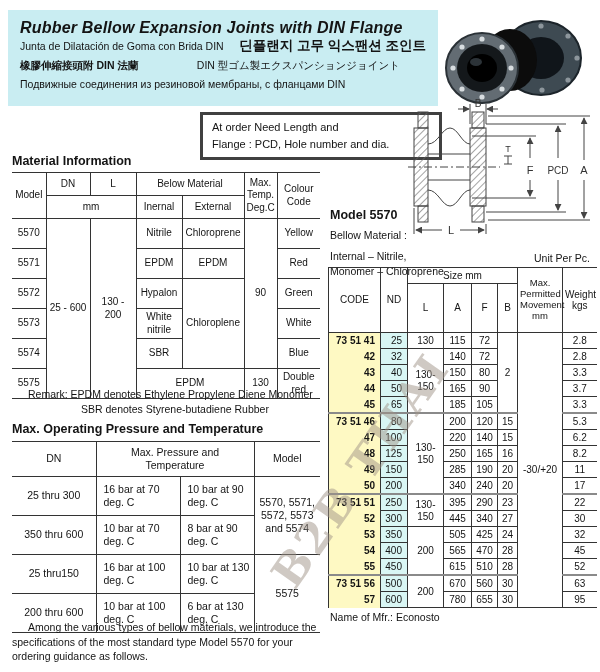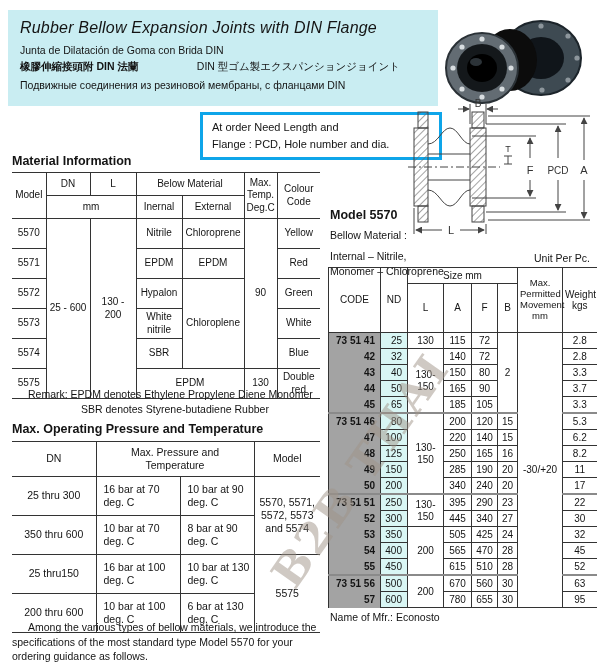--- a/index.html
+++ b/index.html
@@ -3,30 +3,30 @@
 <meta charset="utf-8">
 <style>
   html,body{margin:0;padding:0;background:#e8e8e8;}
   .page{position:relative;width:600px;height:672px;background:#ffffff;overflow:hidden;
         font-family:"Liberation Sans",sans-serif;color:#141414;}
   .abs{position:absolute;}
 
   
   .band{left:8px;top:10px;width:430px;height:96px;background:#c9edf2;
         padding:8px 12px;box-sizing:border-box;}
-  .title{font-style:italic;font-weight:normal;font-size:16px;line-height:1.2;letter-spacing:.2px;}
+  .title{font-style:italic;font-weight:bold;font-size:16px;line-height:1.2;letter-spacing:.2px;}
   .trow{display:flex;justify-content:space-between;align-items:baseline;}
-  .t-es{font-size:10.5px;margin-top:7px;}
+  .t-es{font-size:10.5px;}
   .t-ko{font-size:13.5px;font-weight:bold;}
   .t-zh{font-size:10.5px;font-weight:bold;margin-top:4px;}
   .t-ja{font-size:10.5px;margin-top:4px;margin-right:26px;}
   .t-ru{font-size:10.5px;margin-top:5px;}
 
   
-  .notebox{left:200px;top:112px;width:218px;border:3px solid #0ea5e9;background:#fff;
+  .notebox{left:200px;top:112px;width:218px;border:3px solid #404040;background:#fff;
            font-size:11px;line-height:1.55;padding:4px 9px;}
 
   .photo{left:438px;top:18px;width:150px;height:92px;}
   .diagram{left:408px;top:96px;width:190px;height:142px;}
 
   
   .h-sec{font-size:12.5px;font-weight:bold;}
   .h-mat{left:12px;top:154px;}
   .h-prs{left:12px;top:422px;}
   .h-mdl{left:330px;top:208px;}
@@ -60,41 +60,42 @@
   .mfr{left:330px;top:611px;font-size:10.5px;}
 
   .mtable{left:328px;top:267px;width:268px;}
   .mtable td,.mtable th{border:1px solid #333;font-size:10px;font-weight:normal;
                         text-align:center;vertical-align:middle;padding:0 2px;line-height:1.15;}
   .mtable tr > *:last-child{border-right:0;}
   .mtable thead tr.r1 th{height:15px;}
   .mtable thead tr.r2 th{height:48px;}
   .mtable th.mvh{font-size:9.5px;}
   .mtable tbody td{height:15px;}
-  .mtable td.code{text-align:right;font-weight:bold;background:#a3a3a3;
+  .mtable td.code{text-align:right;font-weight:bold;background:#fef9c3;
                   border-top:none;border-bottom:none;padding-right:5px;}
   .mtable td.nd{background:#d9f6f4;text-align:right;padding-right:5px;}
   .mtable tr.gsep > td{border-top:2px solid #8a8a8a;}
   .mtable tr.gsep > td.code{border-top:2px solid #8a8a8a;}
   .mtable td.mv{font-size:10px;}
 
   .watermark{left:190px;top:370px;width:340px;height:200px;display:flex;align-items:center;
              justify-content:center;transform:rotate(-55deg);pointer-events:none;
              font-family:"DejaVu Serif",serif;font-weight:bold;font-size:44px;
              letter-spacing:3px;color:rgba(160,148,136,0.5);z-index:5;white-space:nowrap;}
 </style>
 </head>
 <body>
 
 <div class="page">
 
   <div class="abs band">
     <div class="title">Rubber Bellow Expansion Joints  with DIN Flange</div>
     <div class="trow">
       <span class="t-es">Junta de Dilatación de Goma con Brida DIN</span>
+      <span class="t-ko">딘플랜지 고무 익스팬션 조인트</span>
     </div>
     <div class="trow">
       <span class="t-zh">橡膠伸縮接頭附 DIN 法蘭</span>
       <span class="t-ja">DIN 型ゴム製エクスパンションジョイント</span>
     </div>
     <div class="t-ru">Подвижные соединения из резиновой мембраны, с фланцами DIN</div>
   </div>
 
   <svg class="abs photo" viewBox="0 0 150 92">
     <ellipse cx="103" cy="40" rx="40" ry="37" fill="#3e4a52" stroke="#1c242a" stroke-width="2"></ellipse>

